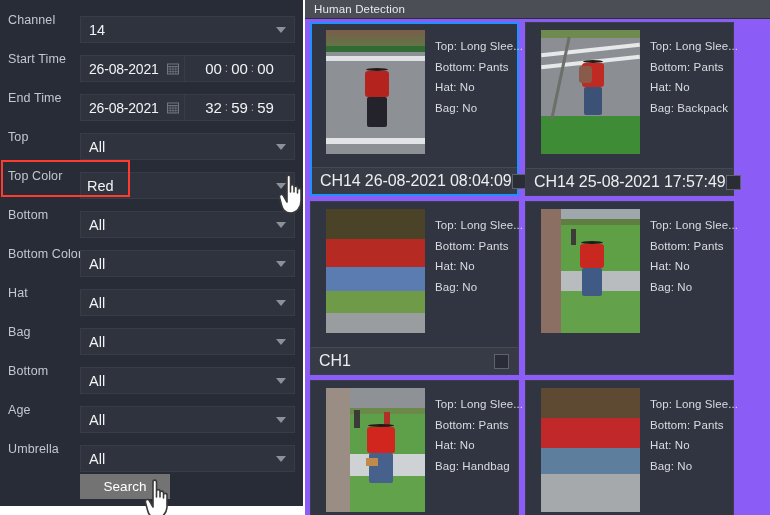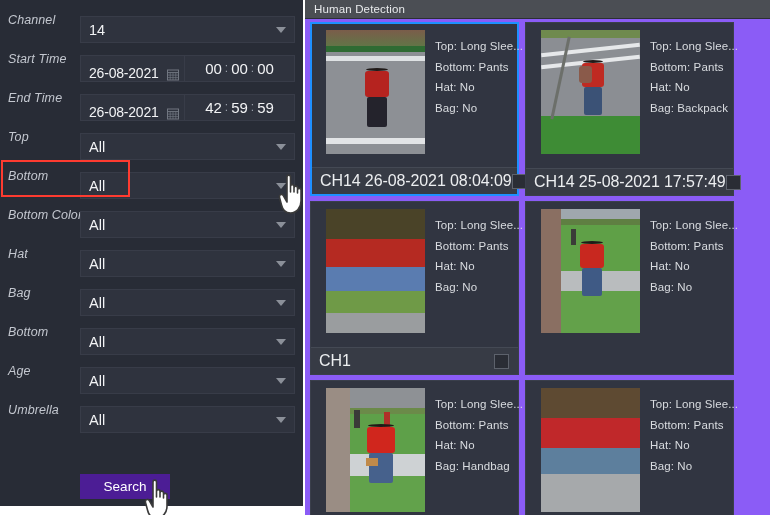--- a/index.html
+++ b/index.html
@@ -11,39 +11,39 @@
   
   #left-panel{
     position:absolute;left:0;top:0;width:303px;height:506px;
     background:#282c36;box-sizing:border-box;
   }
   .form-row{
     position:relative;height:39px;display:flex;align-items:center;
   }
   .row-label{
     width:80px;padding-left:8px;box-sizing:border-box;
-    color:#c3c7cf;font-size:12.5px;letter-spacing:.1px;white-space:nowrap;font-style:italic;
+    color:#c3c7cf;font-size:12.5px;letter-spacing:.1px;white-space:nowrap;
   }
   .field{
     position:relative;flex:1;margin-right:8px;height:27px;
     background:#2f333e;border:1px solid #41465280;box-sizing:border-box;
     display:flex;align-items:center;margin-top:20px;
   }
   .field-value{
     color:#f2f3f5;font-size:14.5px;padding-left:8px;white-space:nowrap;
   }
   .caret{
     position:absolute;right:8px;top:50%;transform:translateY(-50%);
     width:0;height:0;border-left:5.5px solid transparent;
     border-right:5.5px solid transparent;border-top:6px solid #8b9099;
   }
   
   .field.datetime{padding:0;display:flex;}
   .dt-date{
-    width:104px;display:flex;align-items:flex-end;justify-content:space-between;
+    width:104px;display:flex;align-items:center;justify-content:space-between;
     border-right:1px solid #41465280;height:100%;box-sizing:border-box;
     padding:0 5px 0 8px;
   }
   .dt-date .txt{color:#f2f3f5;font-size:14px;letter-spacing:-.2px;}
   .cal-icon{
     width:12px;height:12px;position:relative;opacity:.62;flex:none;
   }
   .cal-icon svg{display:block;}
   .dt-time{
     flex:1;display:flex;align-items:center;justify-content:center;gap:3px;
@@ -56,21 +56,21 @@
     border:2.5px solid #ff3b30;box-sizing:border-box;pointer-events:none;z-index:6;
   }
   .row-topcolor .field{
     margin-right:8px;
   }
   .row-topcolor .field-value{
     padding-left:6px;
   }
   #search-btn{
     position:absolute;left:80px;top:474px;width:90px;height:25px;
-    background:#4c1d95;color:#ffffff;font-size:13.5px;
+    background:#737373;color:#ffffff;font-size:13.5px;
     display:flex;align-items:center;justify-content:center;
     border:none;cursor:pointer;
   }
   
   #right-panel{
     position:absolute;left:305px;top:0;width:465px;height:515px;
     background:#8b5cf6;overflow:hidden;
   }
   #results-header{
     position:absolute;left:0;top:0;width:465px;height:18px;
@@ -170,32 +170,39 @@
                 <line x1="0.5" y1="3.6" x2="11.5" y2="3.6" stroke="#9aa0aa" stroke-width="1"></line>
                 <line x1="3.2" y1="3.6" x2="3.2" y2="11" stroke="#9aa0aa" stroke-width="0.7"></line>
                 <line x1="6" y1="3.6" x2="6" y2="11" stroke="#9aa0aa" stroke-width="0.7"></line>
                 <line x1="8.8" y1="3.6" x2="8.8" y2="11" stroke="#9aa0aa" stroke-width="0.7"></line>
                 <line x1="0.5" y1="6.1" x2="11.5" y2="6.1" stroke="#9aa0aa" stroke-width="0.7"></line>
                 <line x1="0.5" y1="8.6" x2="11.5" y2="8.6" stroke="#9aa0aa" stroke-width="0.7"></line>
               </svg>
             </span>
           </div>
           <div class="dt-time">
-            <span>42</span>
+            <span>32</span>
             <span class="sep">:</span>
             <span>59</span>
             <span class="sep">:</span>
             <span>59</span>
           </div>
         </div>
       </div>
       <div class="form-row">
         <div class="row-label">Top</div>
         <div class="field">
           <span class="field-value">All</span>
+          <span class="caret"></span>
+        </div>
+      </div>
+      <div class="form-row row-topcolor">
+        <div class="row-label">Top Color</div>
+        <div class="field">
+          <span class="field-value">Red</span>
           <span class="caret"></span>
         </div>
       </div>
       <div class="form-row">
         <div class="row-label">Bottom</div>
         <div class="field">
           <span class="field-value">All</span>
           <span class="caret"></span>
         </div>
       </div>

